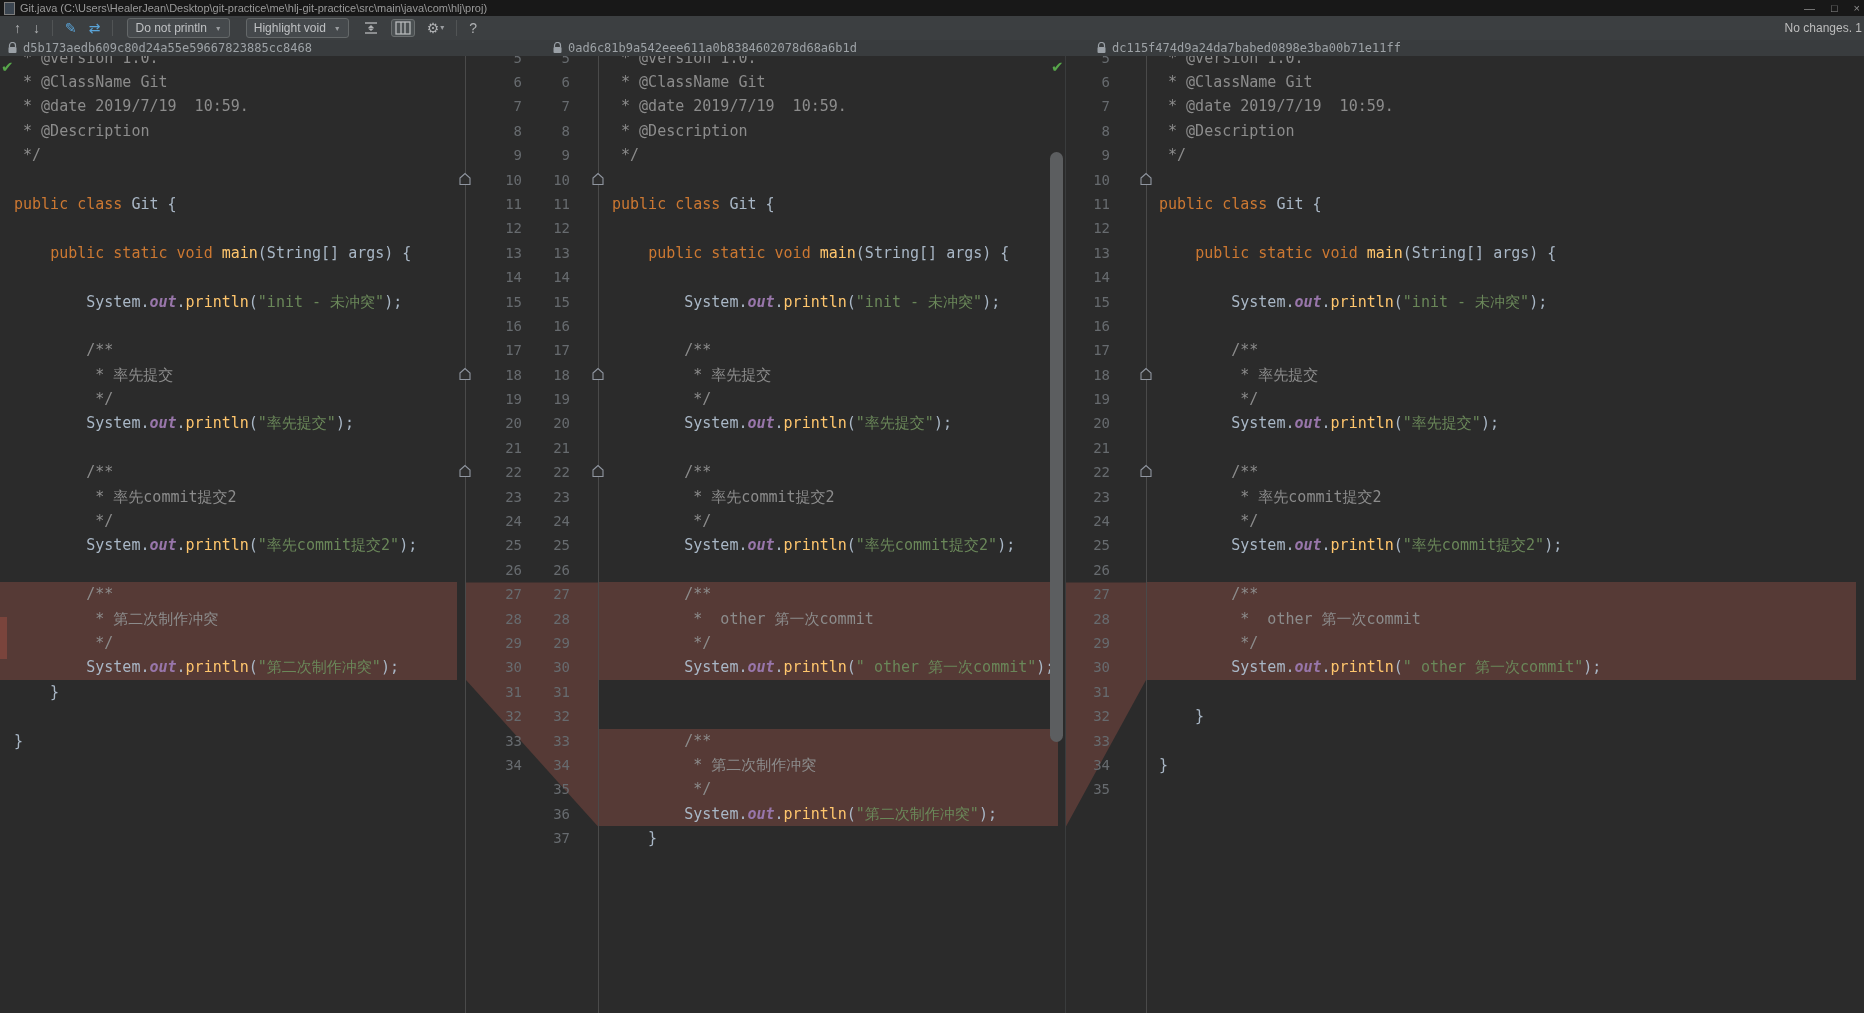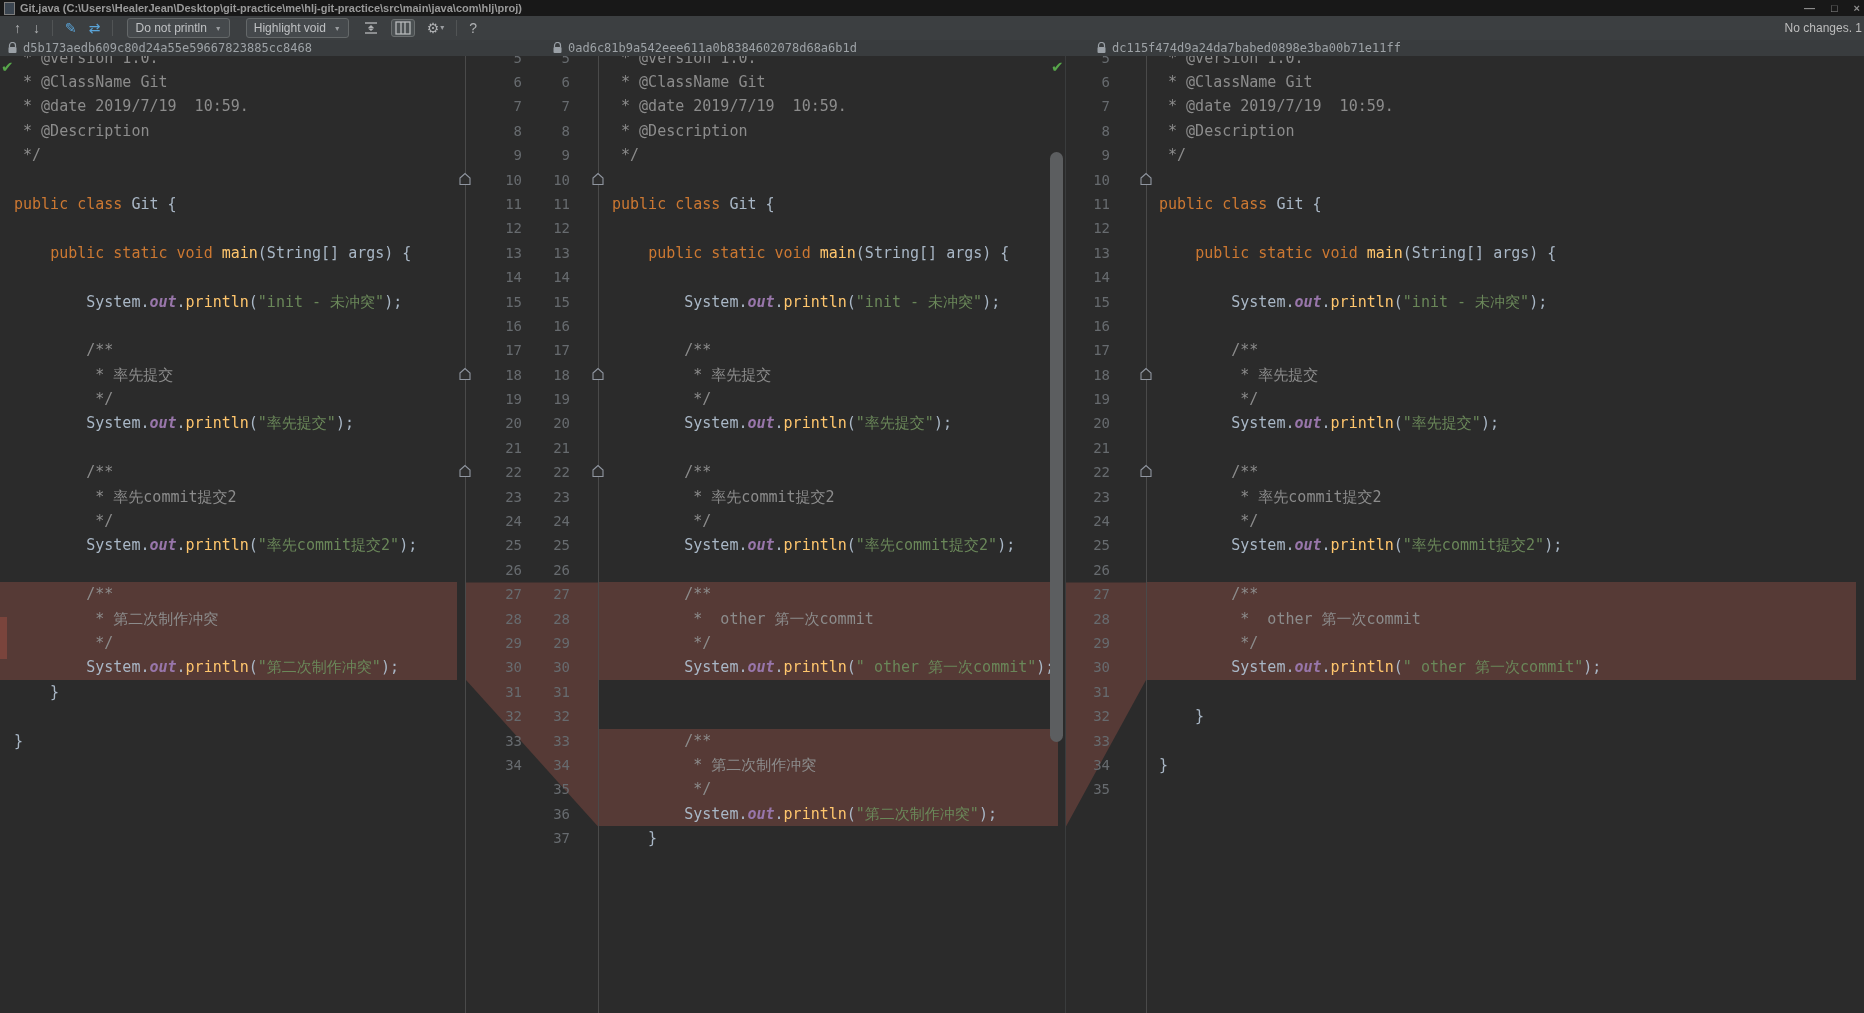--- a/index.html
+++ b/index.html
@@ -5,21 +5,21 @@
   html,body{margin:0;padding:0;}
   body{
     width:1864px;height:1013px;overflow:hidden;position:relative;
     background:var(--bg,#2b2b2b);
     font-family:"Liberation Sans","DejaVu Sans",sans-serif;
   }
   
   .titlebar{
     position:absolute;left:0;top:0;width:100%;height:16px;
     background:var(--titlebar,#181818);color:#9a9a9a;font-size:11px;line-height:16px;
-    display:flex;align-items:center;white-space:nowrap;z-index:10;font-weight:bold;
+    display:flex;align-items:center;white-space:nowrap;z-index:10;
   }
   .file-ico{display:inline-block;width:9px;height:11px;border:1px solid #7d7d7d;margin:0 5px 0 4px;background:#3b4550;}
   .win-controls{position:absolute;right:4px;top:0;height:16px;display:flex;gap:16px;color:#8f8f8f;font-size:11px;line-height:16px;}
   .win-controls span{cursor:default;}
   
   .toolbar{
     position:absolute;left:0;top:16px;width:100%;height:24px;background:var(--panel,#3c3f41);
     display:flex;align-items:center;padding-left:8px;box-sizing:border-box;z-index:10;
   }
   .tbtn{color:#afb1b3;font-size:14px;line-height:20px;margin:0 6px;cursor:default;display:inline-flex;align-items:center;}

